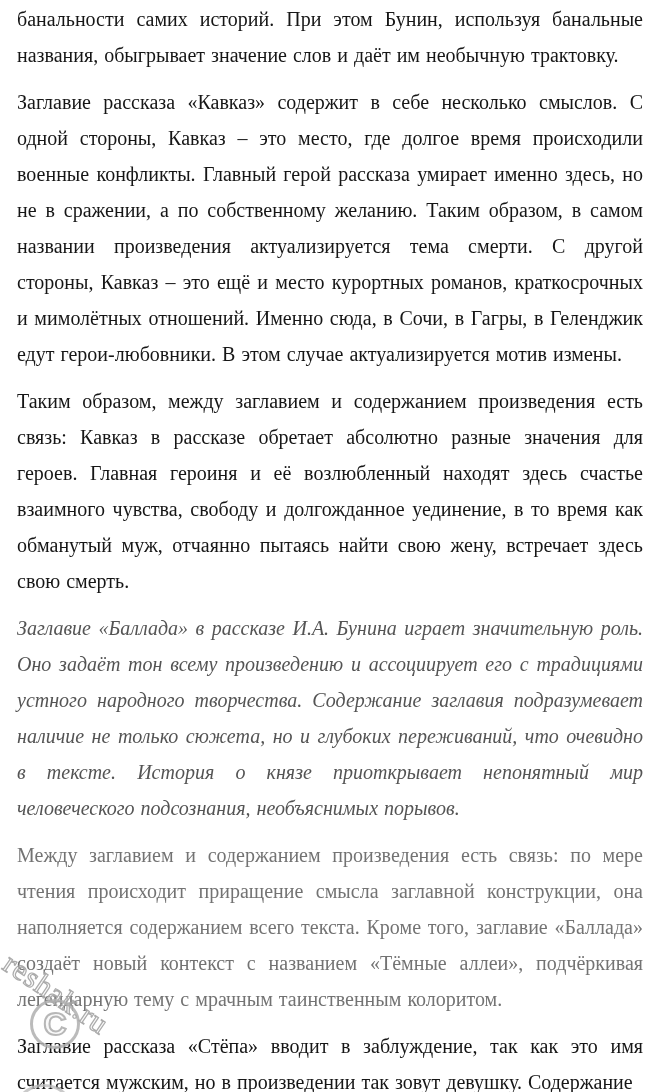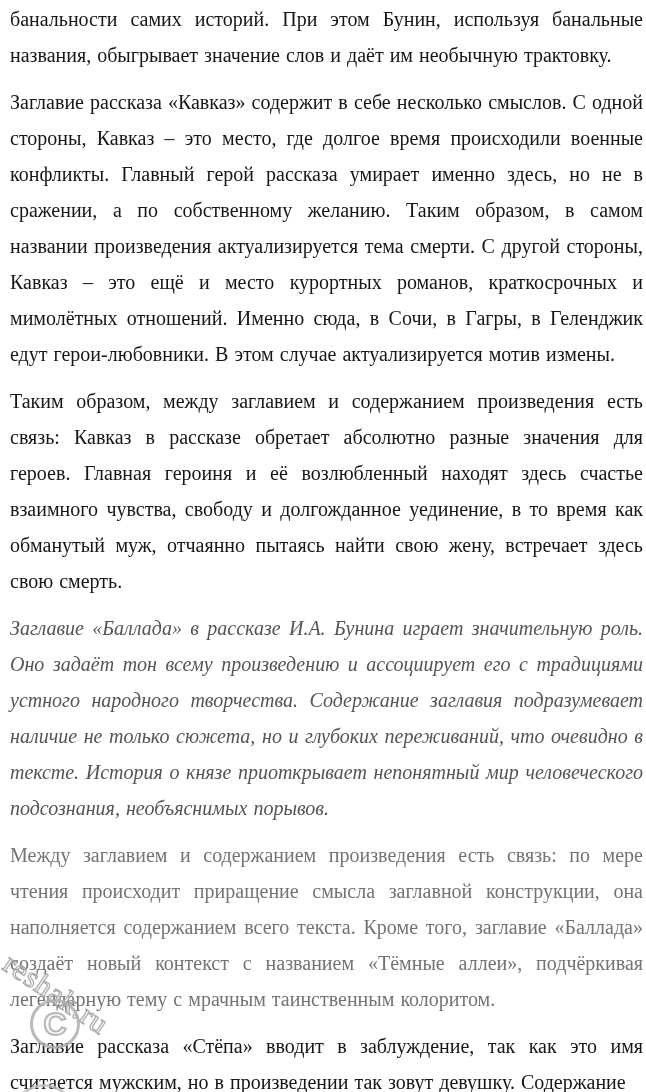--- a/index.html
+++ b/index.html
@@ -13,21 +13,21 @@
     background: #ffffff;
     position: relative;
     font-family: "Liberation Serif", "DejaVu Serif", serif;
   }
   .page {
     box-sizing: border-box;
     width: 646px;
     padding: 1px 3px 0 2px;
   }
   .para {
-    margin: 0 0 11px 8px;
+    margin: 0 0 11px 15px;
     font-size: 20px;
     line-height: 36px;
     text-align: justify;
     word-spacing: 1px;
     color: #161616;
   }
   .para.tone-dark   { color: #161616; }
   .para.tone-medium { color: #737373; }
   .para.tone-light  { color: #545454; font-style: italic; }
 

